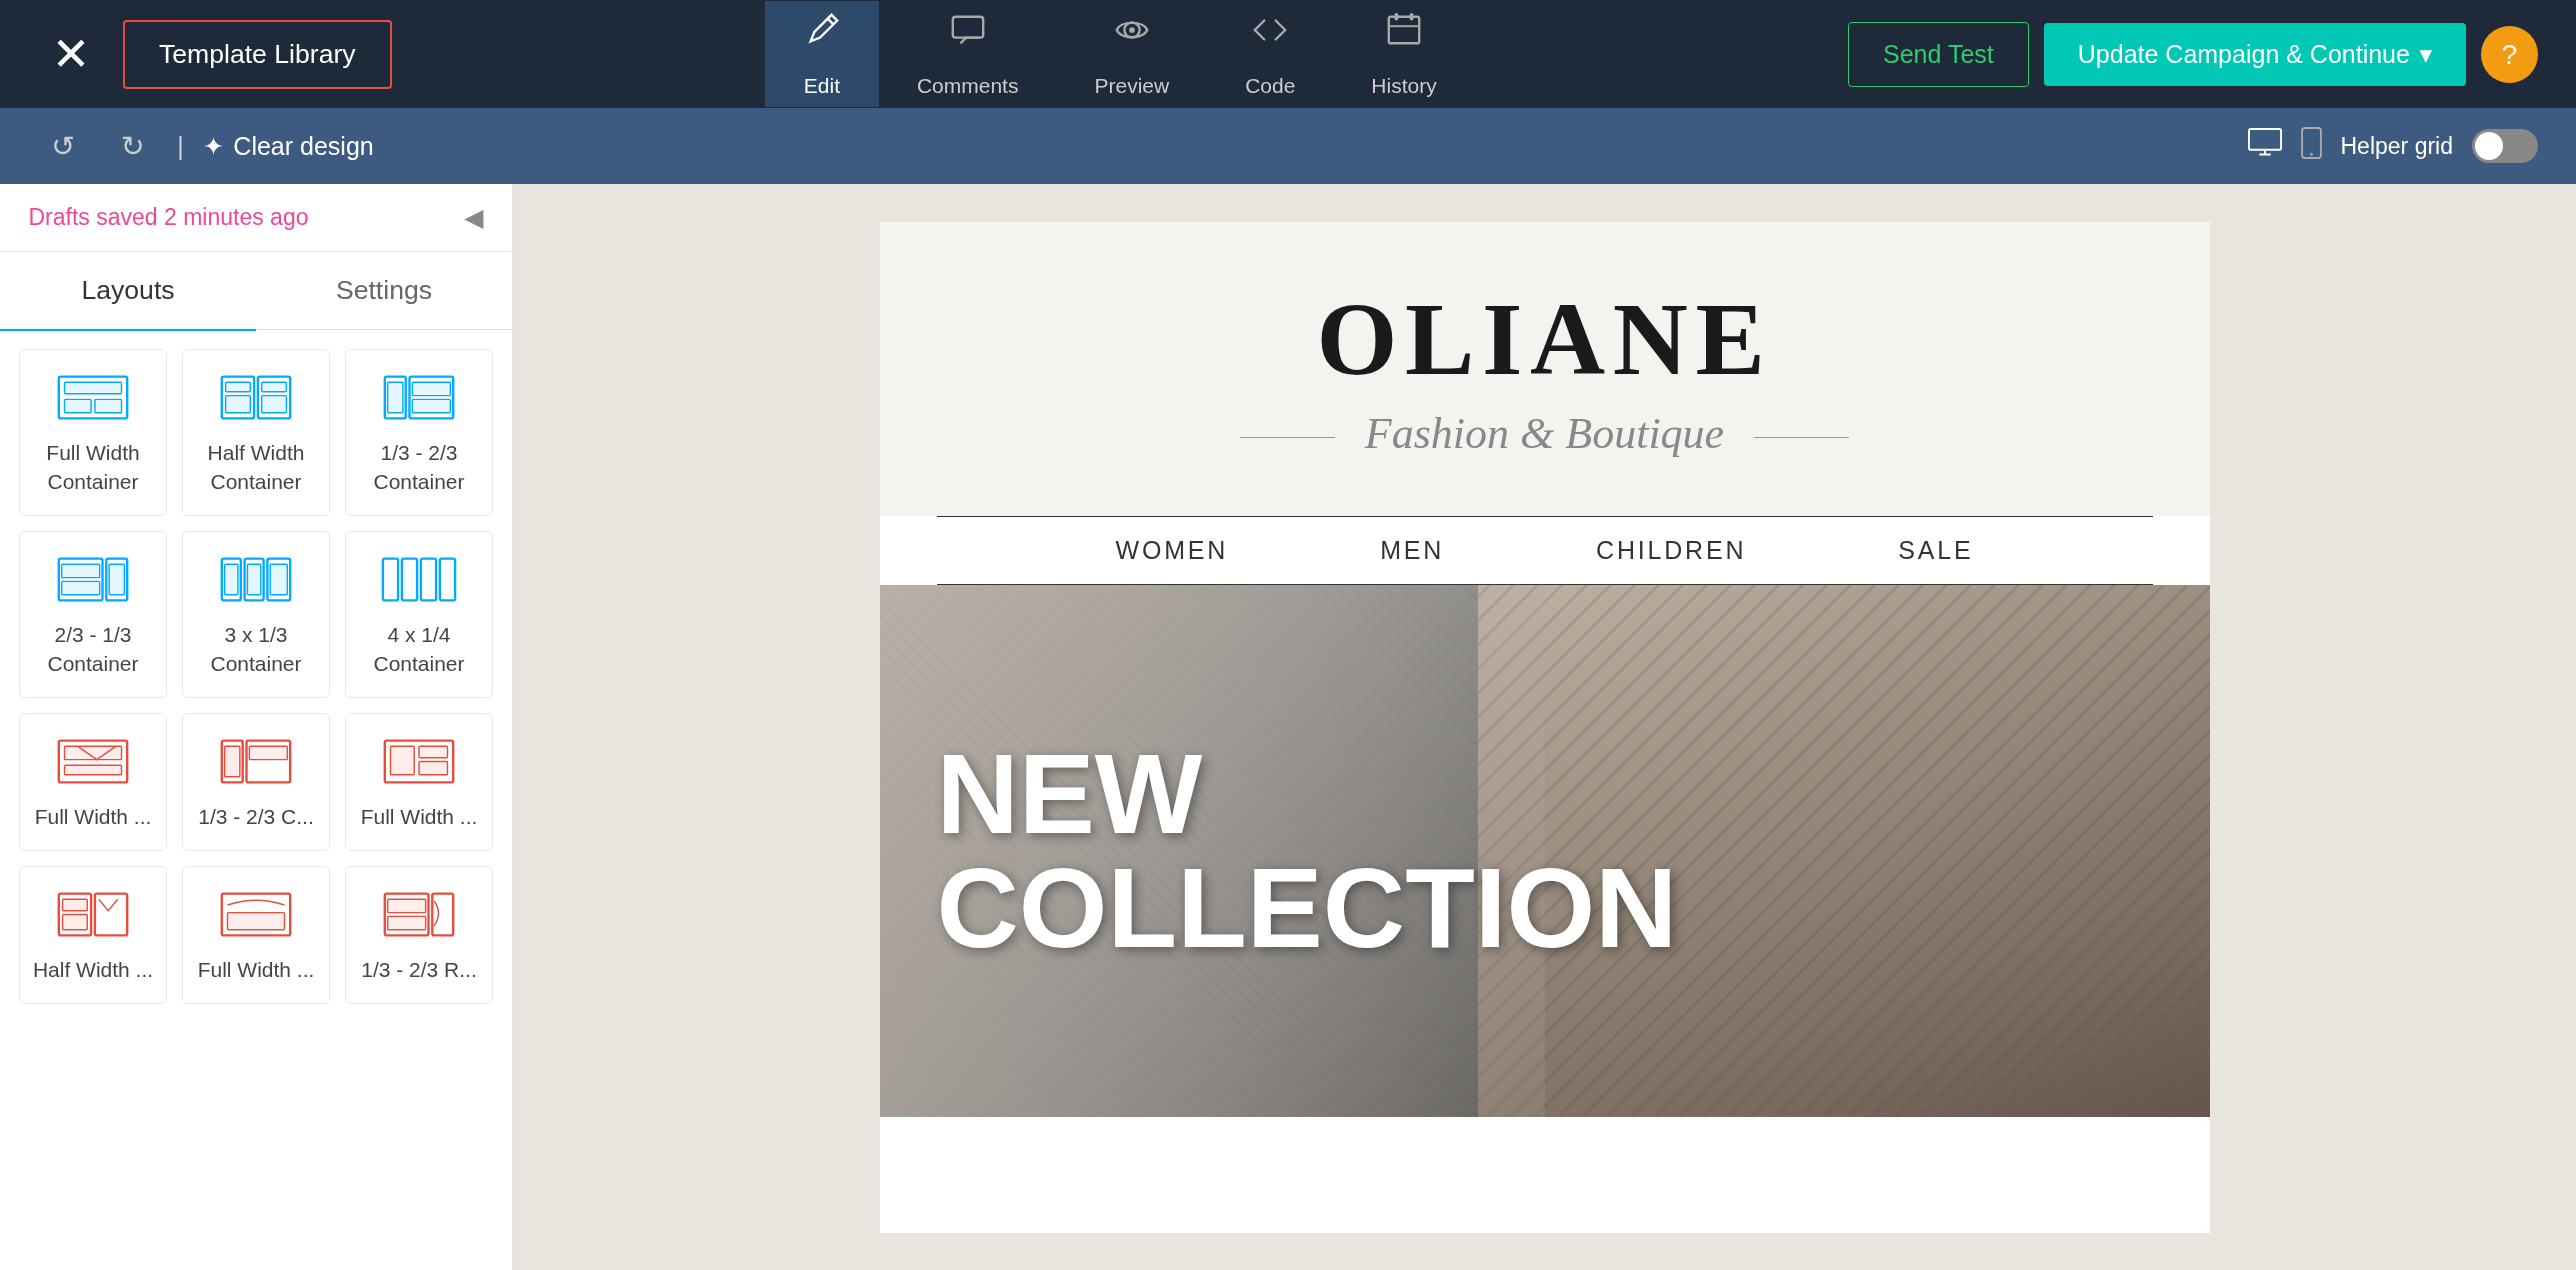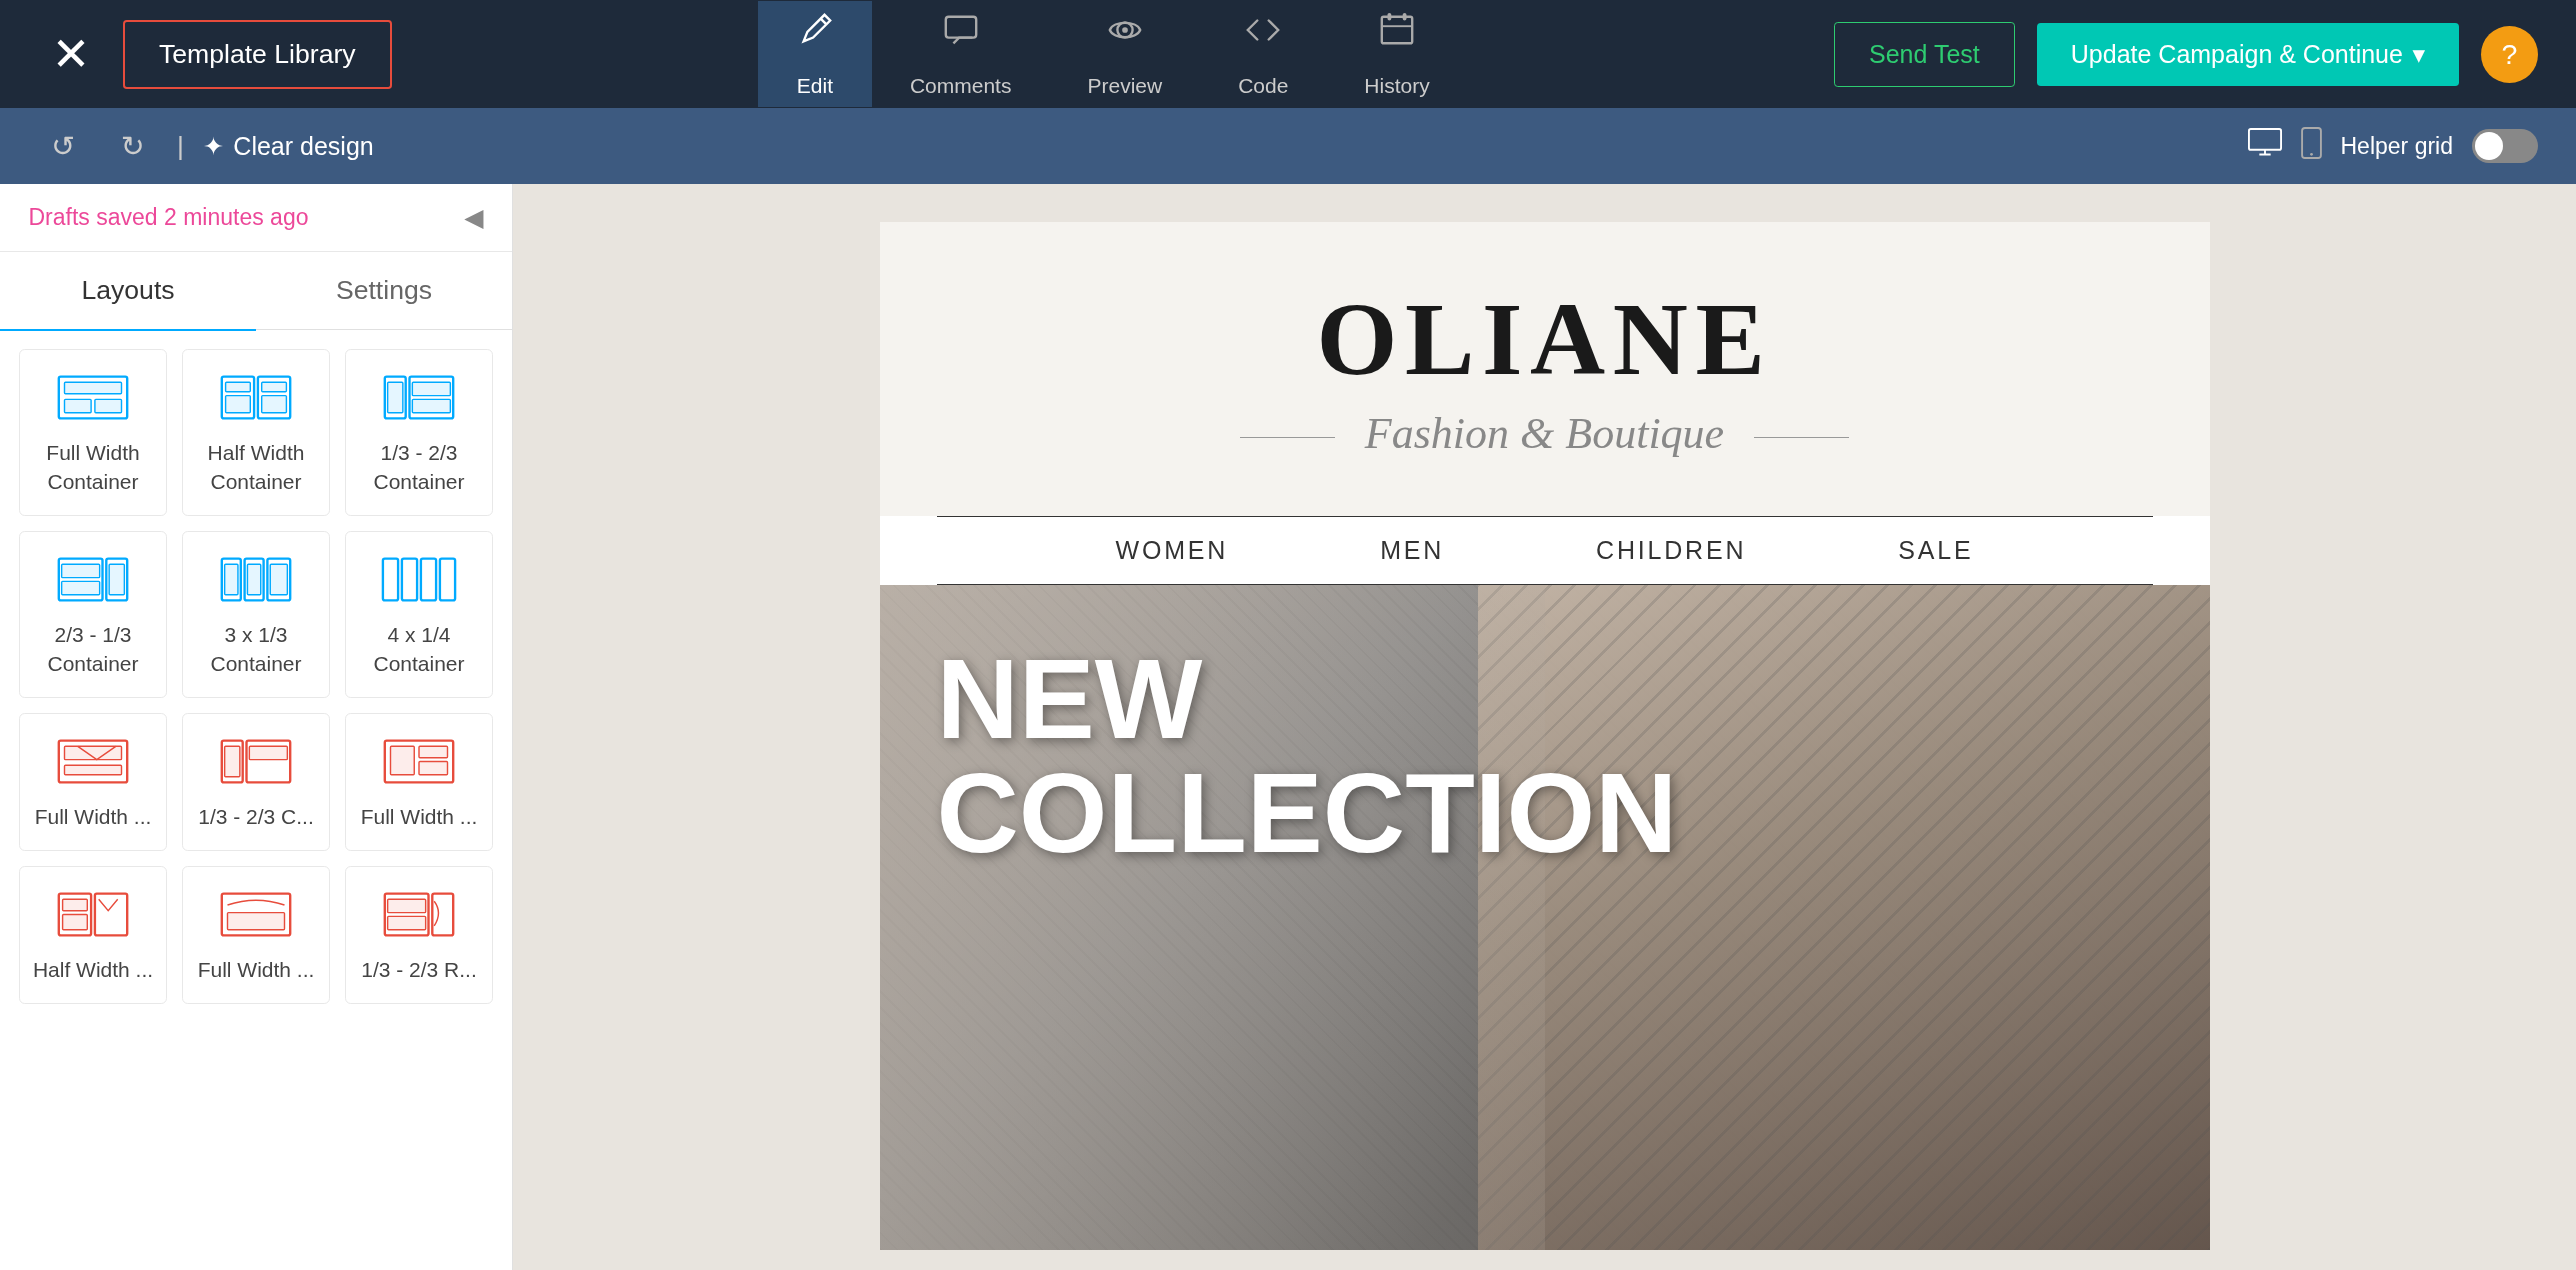--- a/index.html
+++ b/index.html
@@ -21,21 +21,21 @@
       padding: 17px 34px; font-size: 26.6px; cursor: pointer; border-radius: 3.8px;
     }
     .top-nav-center { display: flex; align-items: center; gap: 0; }
     .nav-tool {
       display: flex; flex-direction: column; align-items: center; justify-content: center;
       color: #ccc; padding: 9.5px 38px; cursor: pointer; font-size: 21px; gap: 25px;
       background: none; border: none; min-width: 114px;
     }
     .nav-tool.active { color: #fff; background: #2d4a6b; }
     .nav-tool svg { width: 38px; height: 38px; }
-    .top-nav-right { display: flex; align-items: center; gap: 22px; }
+    .top-nav-right { display: flex; align-items: center; gap: 15px; }
     .send-test-btn {
       border: 1.9px solid #2ecc71; background: transparent; color: #2ecc71;
       padding: 17px 34px; font-size: 25px; cursor: pointer; border-radius: 3.8px;
     }
     .update-btn {
       background: #00c8b4; color: #fff; border: none;
       padding: 17px 34px; font-size: 25px; cursor: pointer; border-radius: 3.8px;
       display: flex; align-items: center; gap: 9.5px; justify-content: flex-end;
     }
     .help-btn {
@@ -106,23 +106,23 @@
     .layout-label { font-size: 21px; color: #444; text-align: center; line-height: 1.4; }
 
     
     .canvas { flex: 1; overflow-y: auto; background: #e8e4de; display: flex; justify-content: center; padding: 38px; }
     .email-container { background: #fff; width: 1330px; max-width: 100%; }
 
     
     .email-header { background: #f5f3ef; padding: 57px 38px; text-align: center; }
     .brand-name { font-size: 104px; font-weight: 900; letter-spacing: 7.6px; color: #1a1a1a; font-family: Georgia, serif; }
     .hero-image {
-      width: 100%; height: 665px;
+      width: 100%; height: 532px;
       background: linear-gradient(135deg, #c0b8b0 0%, #8a8a8a 30%, #555 60%, #333 100%);
-      display: flex; align-items: flex-start; padding: 57px;
+      display: flex; align-items: center; padding: 57px;
       position: relative; overflow: hidden;
     }
     .hero-bg-pattern {
       position: absolute; top: 0; left: 0; right: 0; bottom: 0;
       background: repeating-linear-gradient(45deg, rgba(0,0,0,0.05) 0px, rgba(0,0,0,0.05) 1.9px, transparent 1.9px, transparent 11.4px);
     }
     .hero-text { position: relative; z-index: 2; }
 
     
   </style>

